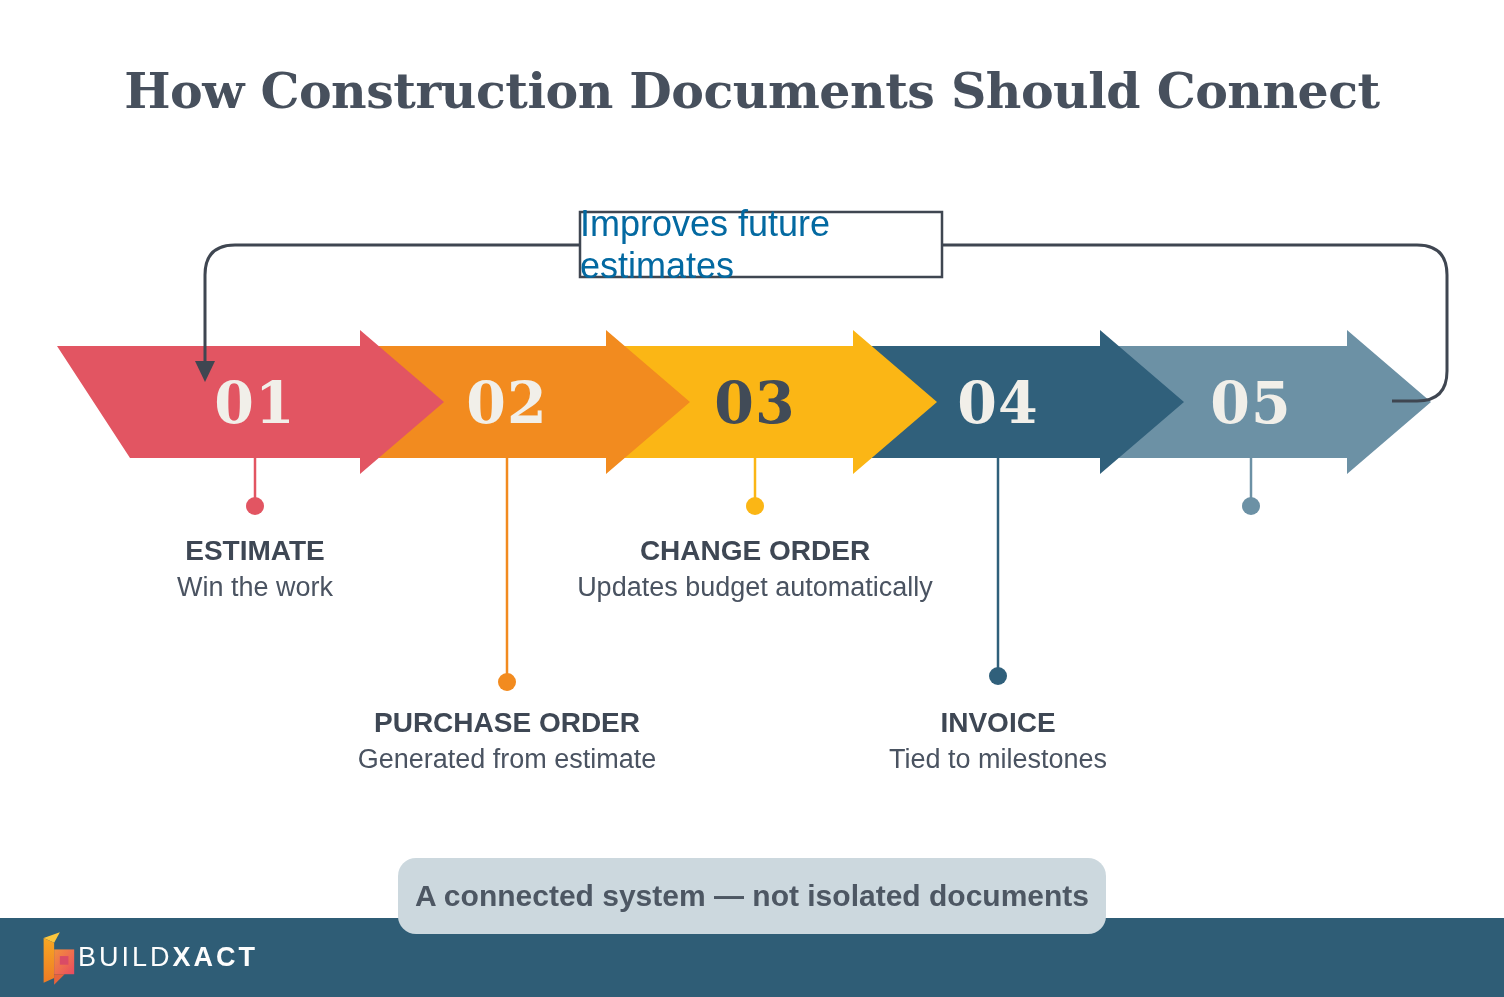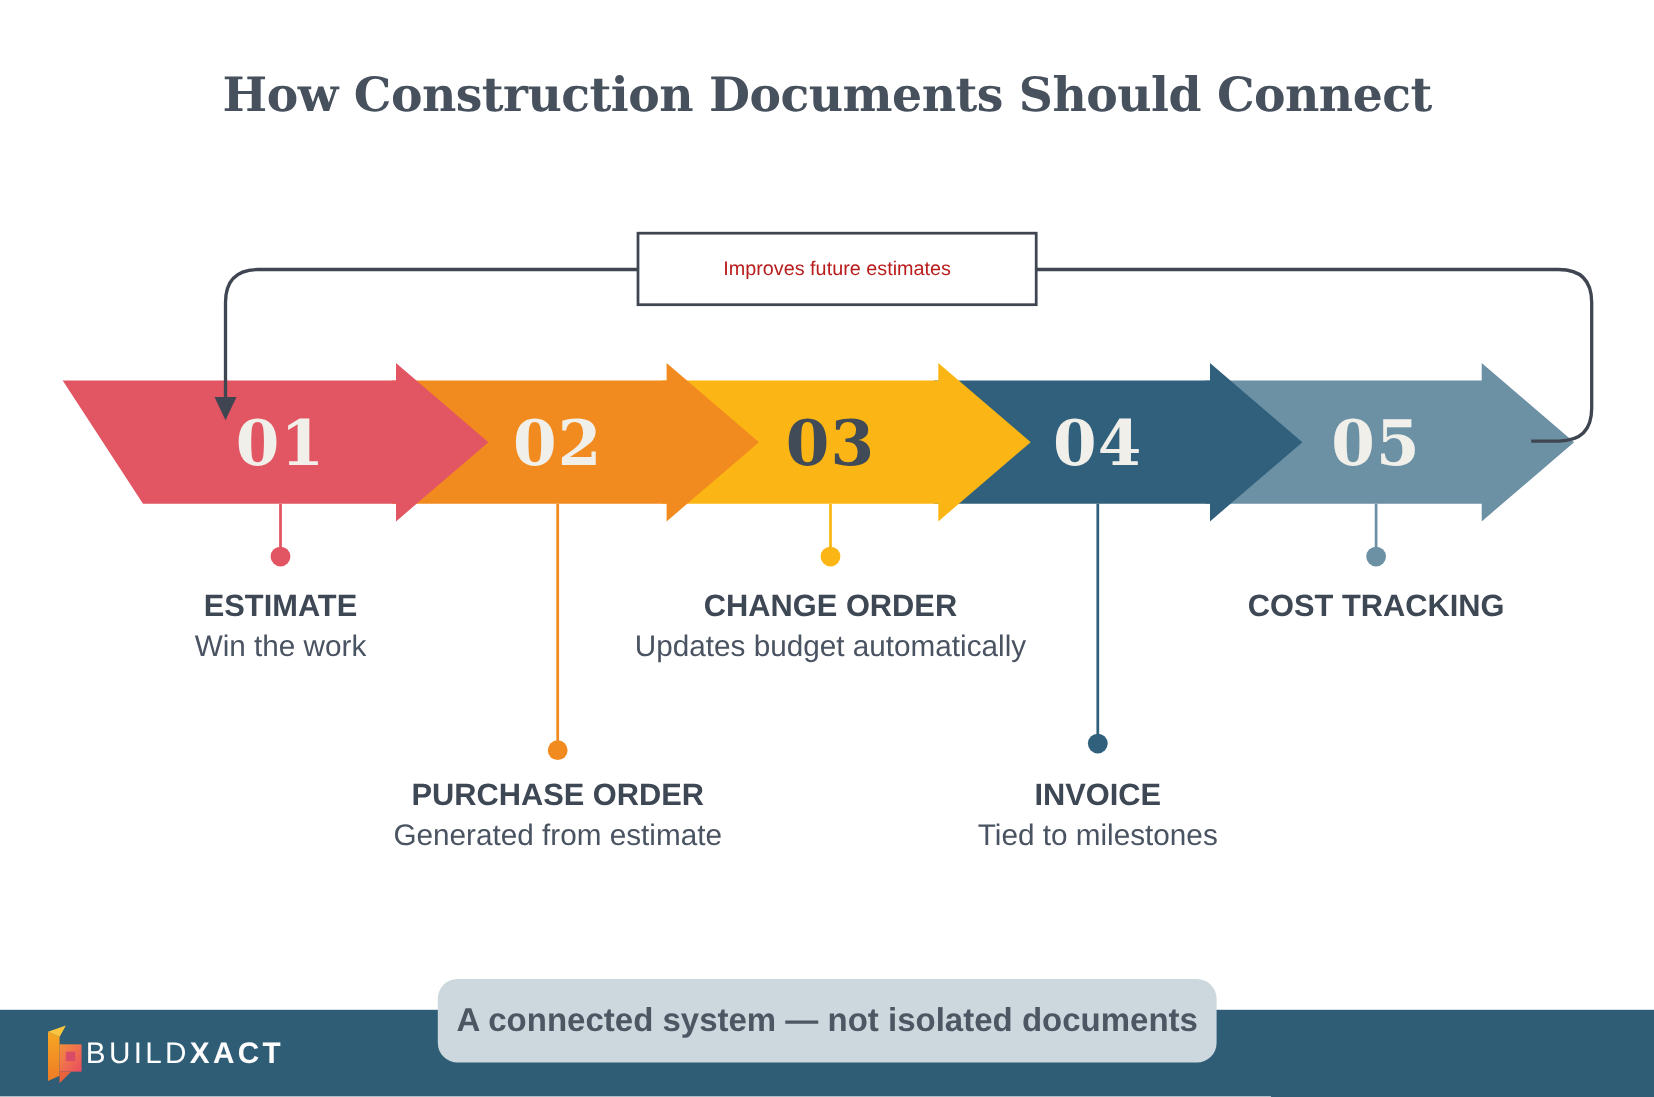--- a/index.html
+++ b/index.html
@@ -3,44 +3,44 @@
 <meta charset="utf-8">
 <style>
   html,body{margin:0;padding:0;background:#ffffff;}
   .canvas{
     position:relative;width:1504px;height:997px;background:#ffffff;overflow:hidden;
     font-family:"Liberation Sans", sans-serif;
   }
   .page-title{
     position:absolute;top:62px;left:0;width:100%;margin:0;
     text-align:center;font-family:"DejaVu Serif", serif;font-weight:bold;
-    font-size:43px;letter-spacing:-0.5px;color:#47505d;
+    font-size:49px;letter-spacing:-0.5px;color:#47505d;
   }
   svg.diagram{position:absolute;left:0;top:0;width:1504px;height:997px;}
   .num{
     font-family:"DejaVu Serif", serif;font-weight:bold;font-size:57px;
     letter-spacing:1px;text-anchor:middle;
   }
   .loop-label{
     position:absolute;left:580px;top:212px;width:362px;height:65px;
     display:flex;align-items:center;justify-content:center;
-    font-size:18px;color:#b91c1c;
+    font-size:36px;color:#0369a1;
   }
   .step-label{
     position:absolute;width:480px;transform:translateX(-50%);
     text-align:center;
   }
   .step-label.rowA{top:537px;}
   .step-label.rowB{top:709px;}
   .step-title{font-size:28px;font-weight:bold;color:#3e4754;line-height:1.0;}
   .step-sub{font-size:27px;color:#4a5361;margin-top:9px;line-height:1.0;}
   .banner{
     position:absolute;left:50%;top:858px;transform:translateX(-50%);
     width:708px;height:76px;background:#ccd8de;border-radius:18px;
-    display:flex;align-items:center;justify-content:center;z-index:3;margin-top:32px;
+    display:flex;align-items:center;justify-content:center;z-index:3;
   }
   .banner-text{font-size:30px;font-weight:bold;color:#4d5763;}
   .footer{
     position:absolute;left:0;bottom:0;width:100%;height:79px;background:#2f5d76;
     display:flex;align-items:center;z-index:2;
   }
   .logo{display:flex;align-items:center;margin-left:36px;}
   .brand{color:#fdfdfd;font-size:27px;letter-spacing:3px;line-height:1;}
   .brand .b1{font-weight:400;}
   .brand .b2{font-weight:700;}
@@ -99,21 +99,20 @@
   </div>
   <div class="step-label rowA" style="left:755px">
     <div class="step-title">CHANGE ORDER</div>
     <div class="step-sub">Updates budget automatically</div>
   </div>
   <div class="step-label rowB" style="left:998px">
     <div class="step-title">INVOICE</div>
     <div class="step-sub">Tied to milestones</div>
   </div>
   <div class="step-label rowA" style="left:1251px">
-    <div class="step-title">COST TRACKING</div>
   </div>
 
   <div class="banner">
     <span class="banner-text">A connected system — not isolated documents</span>
   </div>
 
   <div class="footer">
     <div class="logo">
       <svg width="42" height="56" viewBox="0 0 44 58" aria-hidden="true">
         <defs>

